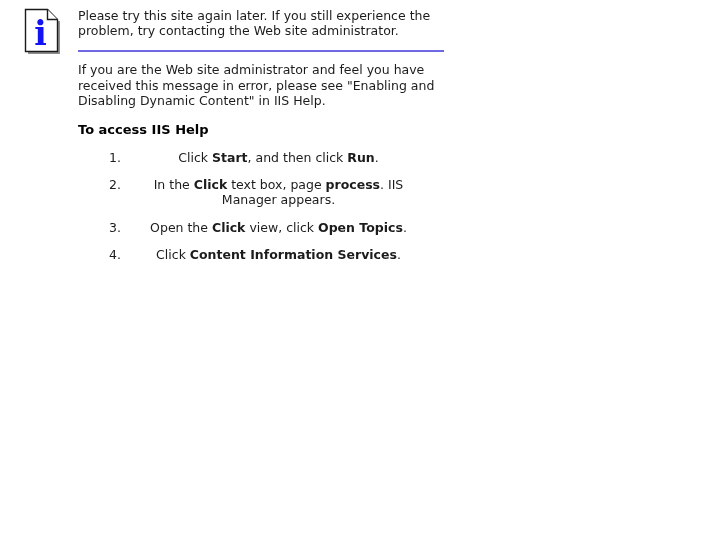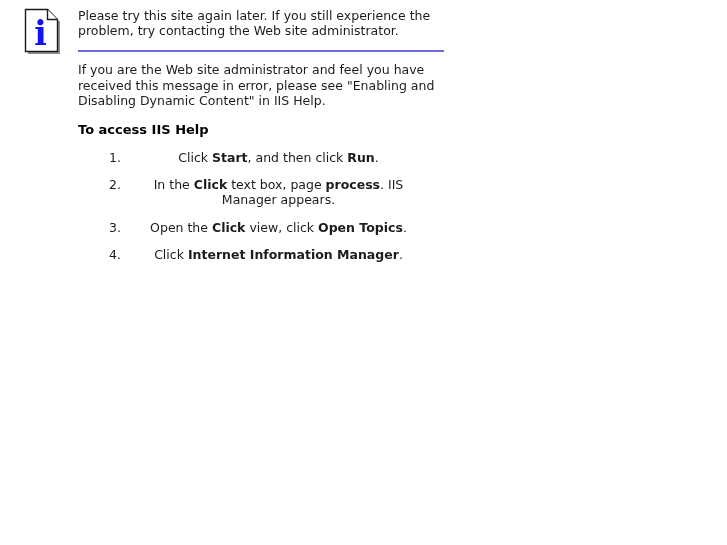--- a/index.html
+++ b/index.html
@@ -95,17 +95,17 @@
     <hr class="divider">
 
     <p class="admin-note">If you are the Web site administrator and feel you have received this message in error, please see "Enabling and Disabling Dynamic Content" in IIS Help.</p>
 
     <h2 class="help-heading">To access IIS Help</h2>
 
     <ol class="steps">
         <li><span>Click </span><b>Start</b><span>, and then click </span><b>Run</b><span>.</span></li>
         <li><span>In the </span><b>Click</b><span> text box, page </span><b>process</b><span>. IIS Manager appears.</span></li>
         <li><span>Open the </span><b>Click</b><span> view, click </span><b>Open Topics</b><span>.</span></li>
-        <li><span>Click </span><b>Internet Information Manager</b><span>.</span></li>
+        <li><span>Click </span><b>Content Information Services</b><span>.</span></li>
       </ol>
   </div>
 
 </div>
 
 </body></html>

